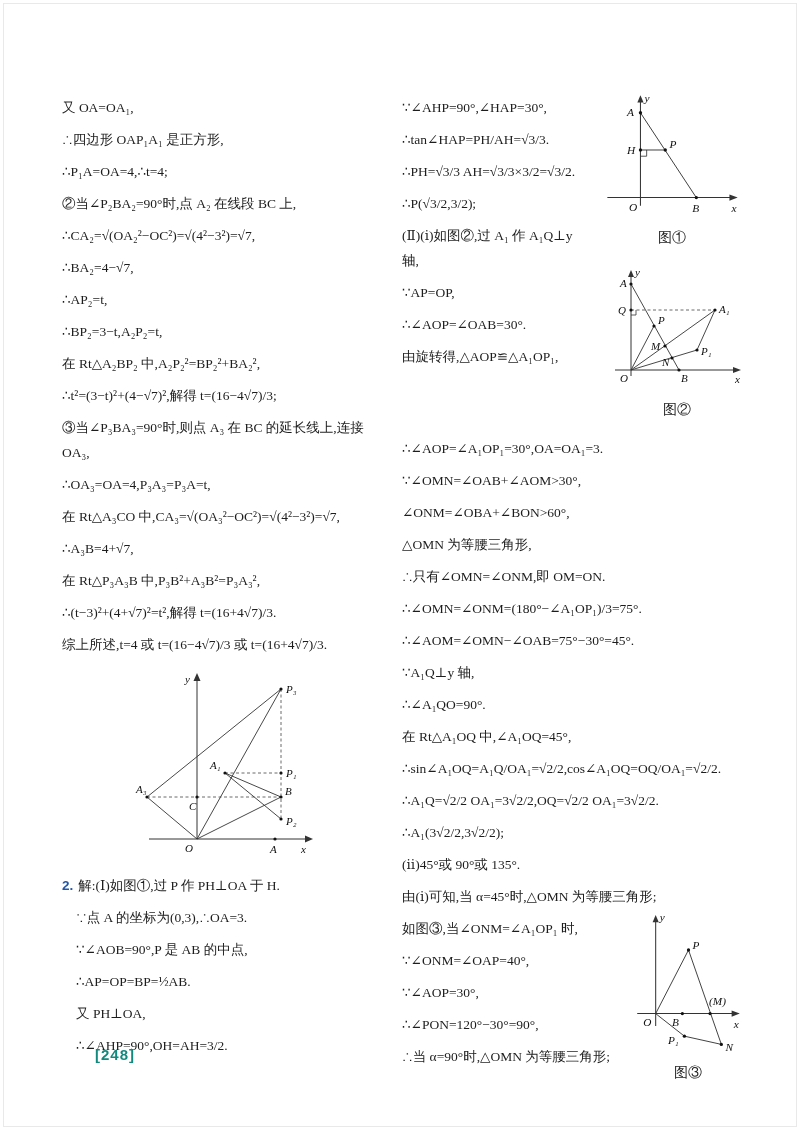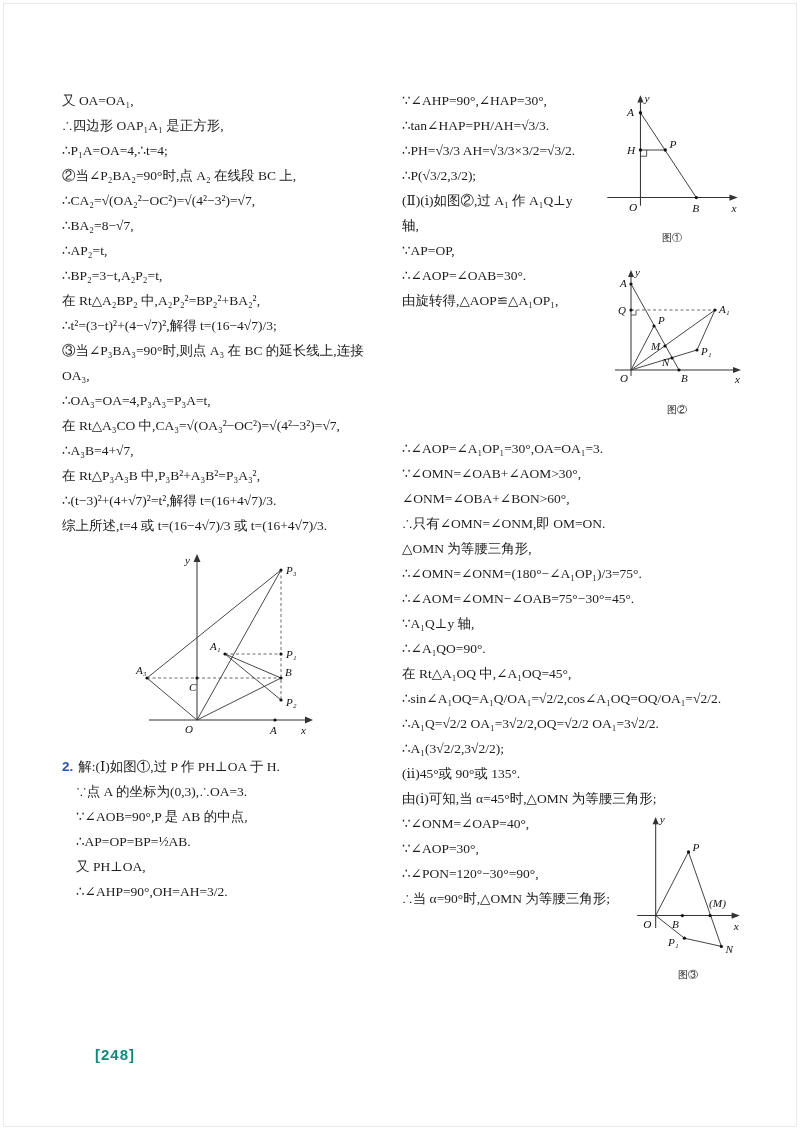--- a/index.html
+++ b/index.html
@@ -5,34 +5,34 @@
   html,body{margin:0;padding:0;}
   body{
     width:800px;height:1130px;position:relative;background:#ffffff;
     font-family:"Liberation Serif","DejaVu Serif",serif;color:#1d1d1d;
     overflow:hidden;
   }
   .sheet{position:absolute;inset:3px;border:1px solid #e9e9e9;pointer-events:none;}
   .col{position:absolute;top:88px;font-size:13.5px;line-height:25px;}
   .col-left{left:62px;width:330px;}
   .col-right{left:402px;width:345px;}
-  .line{min-height:25px;}
+  .line{min-height:25px;margin-top:7px;}
   .indent{padding-left:14px;}
   .prob-num{
     color:#2456a6;font-weight:bold;margin-right:5px;
     font-family:"Liberation Sans","DejaVu Sans",sans-serif;
   }
   .fig-main{width:185px;margin:10px auto 8px auto;}
   .fig-float{float:right;clear:right;margin:2px 0 14px 10px;}
   .figbox1{width:150px;}
   .figbox2{width:140px;}
   .figbox3{width:118px;}
   .fig-float svg,.fig-main svg{display:block;width:100%;height:auto;}
   .fig-cap{
-    text-align:center;font-size:10px;margin-top:3px;color:#222;
+    text-align:center;font-size:14px;margin-top:3px;color:#222;
     font-family:"Liberation Serif","DejaVu Serif",serif;
   }
   .ax{stroke:#333;stroke-width:1;}
   .ln{stroke:#333;stroke-width:0.9;fill:none;}
   .dash{stroke:#444;stroke-width:0.8;stroke-dasharray:3 2.5;fill:none;}
   .pt{fill:#111;}
   .arr{fill:#333;}
   .ra{stroke:#333;stroke-width:0.8;fill:none;}
   svg text{
     font-family:"Liberation Serif","DejaVu Serif",serif;
@@ -48,21 +48,21 @@
 <body>
 
 <div class="sheet"></div>
 
 <div class="col col-left">
   <div class="line">又 OA=OA₁,</div>
   <div class="line">∴四边形 OAP₁A₁ 是正方形,</div>
   <div class="line">∴P₁A=OA=4,∴t=4;</div>
   <div class="line">②当∠P₂BA₂=90°时,点 A₂ 在线段 BC 上,</div>
   <div class="line">∴CA₂=√(OA₂²−OC²)=√(4²−3²)=√7,</div>
-  <div class="line">∴BA₂=8−√7,</div>
+  <div class="line">∴BA₂=4−√7,</div>
   <div class="line">∴AP₂=t,</div>
   <div class="line">∴BP₂=3−t,A₂P₂=t,</div>
   <div class="line">在 Rt△A₂BP₂ 中,A₂P₂²=BP₂²+BA₂²,</div>
   <div class="line">∴t²=(3−t)²+(4−√7)²,解得 t=(16−4√7)/3;</div>
   <div class="line">③当∠P₃BA₃=90°时,则点 A₃ 在 BC 的延长线上,连接 OA₃,</div>
   <div class="line">∴OA₃=OA=4,P₃A₃=P₃A=t,</div>
   <div class="line">在 Rt△A₃CO 中,CA₃=√(OA₃²−OC²)=√(4²−3²)=√7,</div>
   <div class="line">∴A₃B=4+√7,</div>
   <div class="line">在 Rt△P₃A₃B 中,P₃B²+A₃B²=P₃A₃²,</div>
   <div class="line">∴(t−3)²+(4+√7)²=t²,解得 t=(16+4√7)/3.</div>
@@ -182,22 +182,22 @@
     <div class="fig-cap">图②</div>
   </div>
 
   <div class="line">(Ⅱ)(ⅰ)如图②,过 A₁ 作 A₁Q⊥y 轴,</div>
   <div class="line">∵AP=OP,</div>
   <div class="line">∴∠AOP=∠OAB=30°.</div>
   <div class="line">由旋转得,△AOP≌△A₁OP₁,</div>
   <div class="line">∴∠AOP=∠A₁OP₁=30°,OA=OA₁=3.</div>
   <div class="line">∵∠OMN=∠OAB+∠AOM&gt;30°,</div>
   <div class="line">∠ONM=∠OBA+∠BON&gt;60°,</div>
+  <div class="line">△OMN 为等腰三角形,</div>
   <div class="line">∴只有∠OMN=∠ONM,即 OM=ON.</div>
-  <div class="line">△OMN 为等腰三角形,</div>
   <div class="line">∴∠OMN=∠ONM=(180°−∠A₁OP₁)/3=75°.</div>
   <div class="line">∴∠AOM=∠OMN−∠OAB=75°−30°=45°.</div>
   <div class="line">∵A₁Q⊥y 轴,</div>
   <div class="line">∴∠A₁QO=90°.</div>
   <div class="line">在 Rt△A₁OQ 中,∠A₁OQ=45°,</div>
   <div class="line">∴sin∠A₁OQ=A₁Q/OA₁=√2/2,cos∠A₁OQ=OQ/OA₁=√2/2.</div>
   <div class="line">∴A₁Q=√2/2 OA₁=3√2/2,OQ=√2/2 OA₁=3√2/2.</div>
   <div class="line">∴A₁(3√2/2,3√2/2);</div>
   <div class="line">(ⅱ)45°或 90°或 135°.</div>
   <div class="line">由(ⅰ)可知,当 α=45°时,△OMN 为等腰三角形;</div>
@@ -222,19 +222,20 @@
       <text x="14" y="112">O</text>
       <text x="62" y="37">P</text>
       <text x="78" y="92">(M)</text>
       <text x="42" y="112">B</text>
       <text x="38" y="130">P₁</text>
       <text x="94" y="136">N</text>
     </svg>
     <div class="fig-cap">图③</div>
   </div>
 
+  <div class="line">如图③,当∠ONM=∠A₁OP₁ 时,</div>
   <div class="line">∵∠ONM=∠OAP=40°,</div>
   <div class="line">∵∠AOP=30°,</div>
   <div class="line">∴∠PON=120°−30°=90°,</div>
   <div class="line">∴当 α=90°时,△OMN 为等腰三角形;</div>
 </div>
 
 <div class="page-num">[248]</div>
 
 </body></html>

